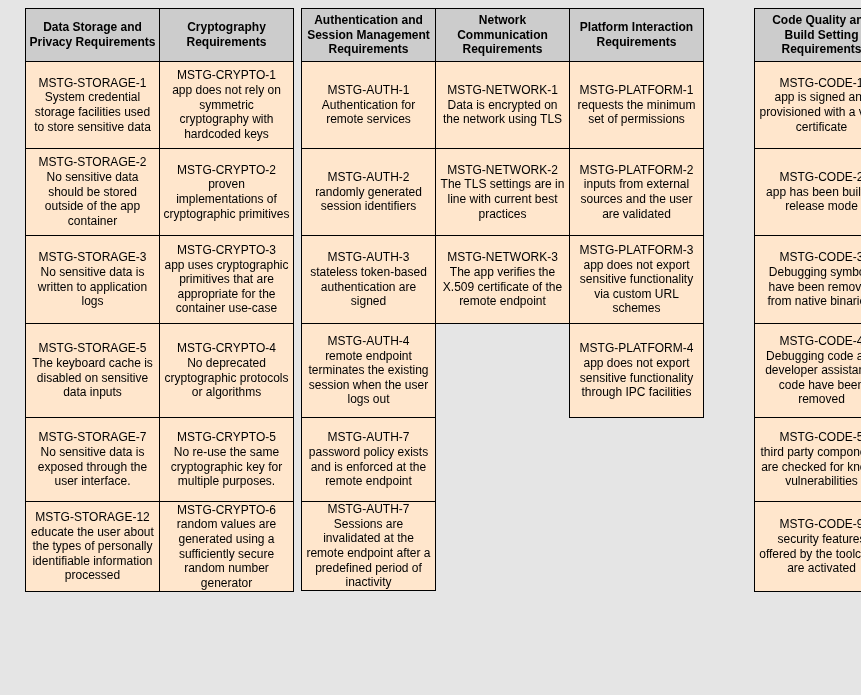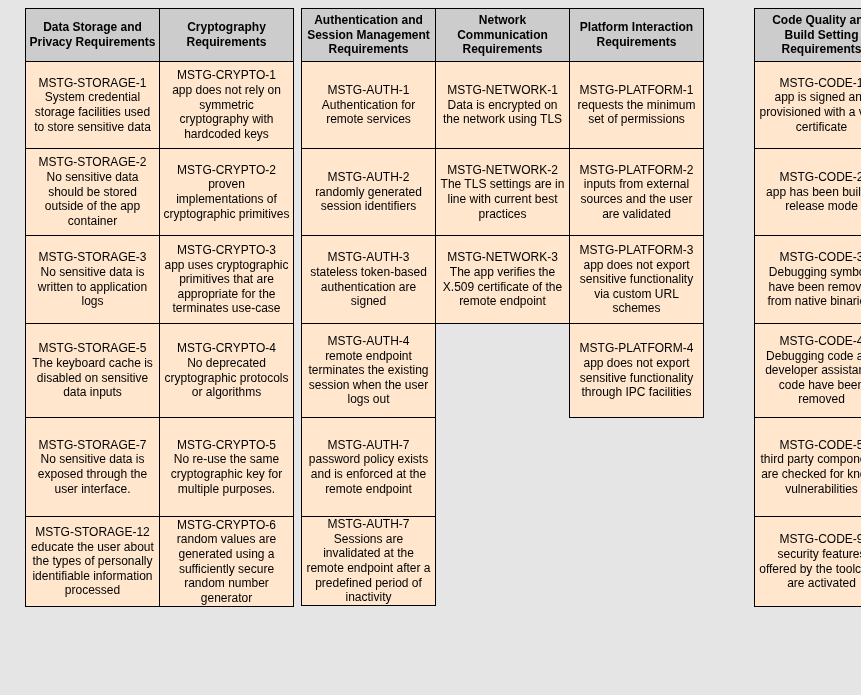--- a/index.html
+++ b/index.html
@@ -48,21 +48,21 @@
   .cell.header {
     background: #cccccc;
     font-weight: bold;
     margin-top: 0;
   }
   .rh { height: 54px; }
   .r1 { height: 88px; }
   .r2 { height: 88px; }
   .r3 { height: 89px; }
   .r4 { height: 95px; }
-  .r5 { height: 100px; }
+  .r5 { height: 85px; }
   .r6 { height: 91px; }
   .r7 { height: 90px; }
   .req-id { white-space: nowrap; }
 </style>
 </head>
 <body>
 
 <div class="canvas">
   <div class="matrix">
 
@@ -99,21 +99,21 @@
       <div class="cell r1">
         <div class="req-id">MSTG-CRYPTO-1</div>
         <div>app does not rely on symmetric cryptography with hardcoded keys</div>
       </div>
       <div class="cell r2">
         <div class="req-id">MSTG-CRYPTO-2</div>
         <div>proven implementations of cryptographic primitives</div>
       </div>
       <div class="cell r3">
         <div class="req-id">MSTG-CRYPTO-3</div>
-        <div>app uses cryptographic primitives that are appropriate for the terminates use-case</div>
+        <div>app uses cryptographic primitives that are appropriate for the container use-case</div>
       </div>
       <div class="cell r4">
         <div class="req-id">MSTG-CRYPTO-4</div>
         <div>No deprecated cryptographic protocols or algorithms</div>
       </div>
       <div class="cell r5">
         <div class="req-id">MSTG-CRYPTO-5</div>
         <div>No re-use the same cryptographic key for multiple purposes.</div>
       </div>
       <div class="cell r6">

